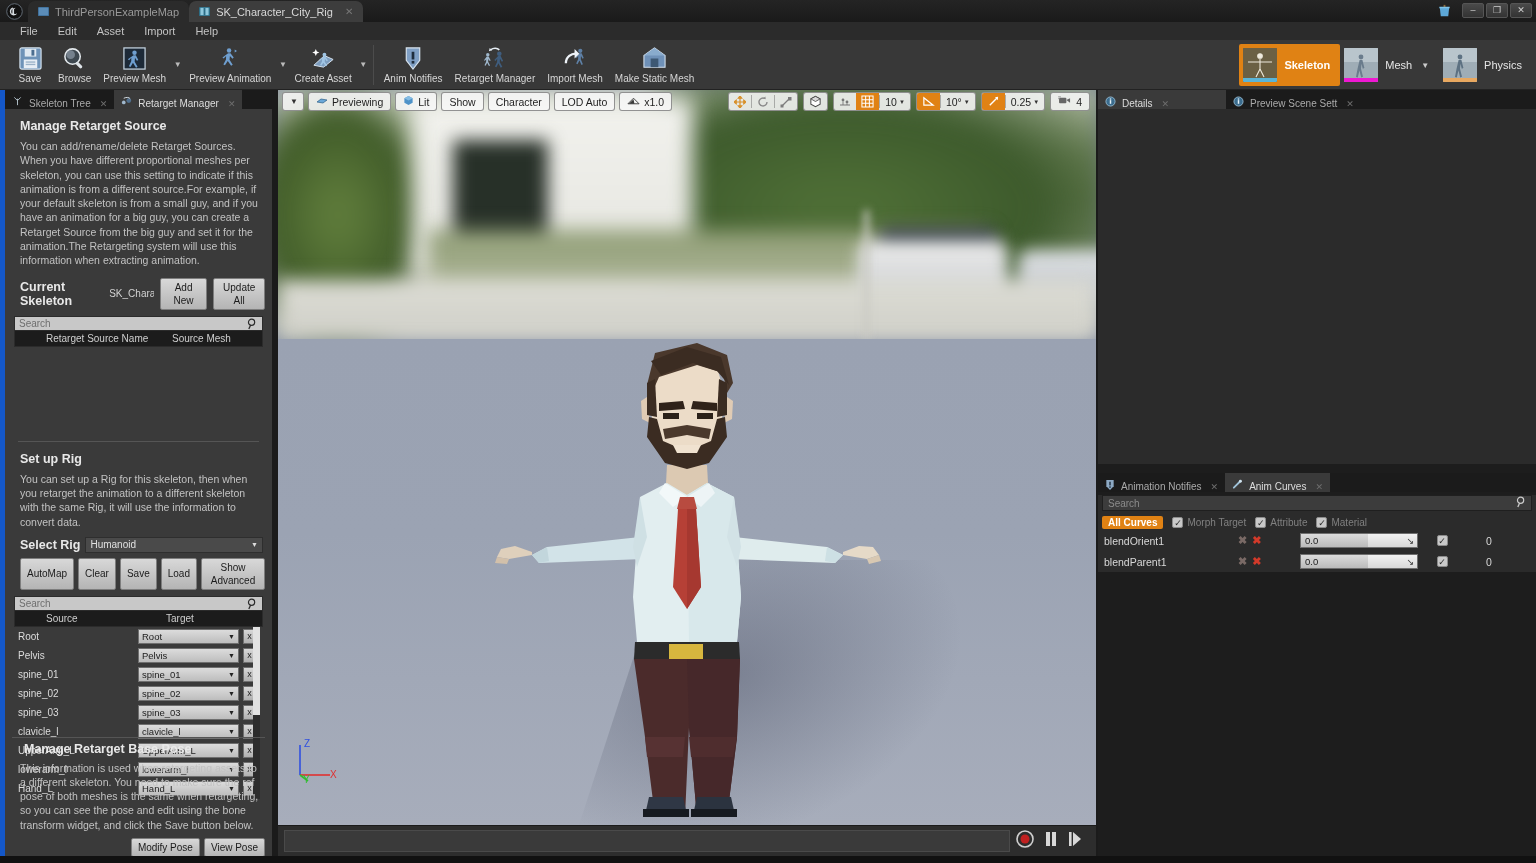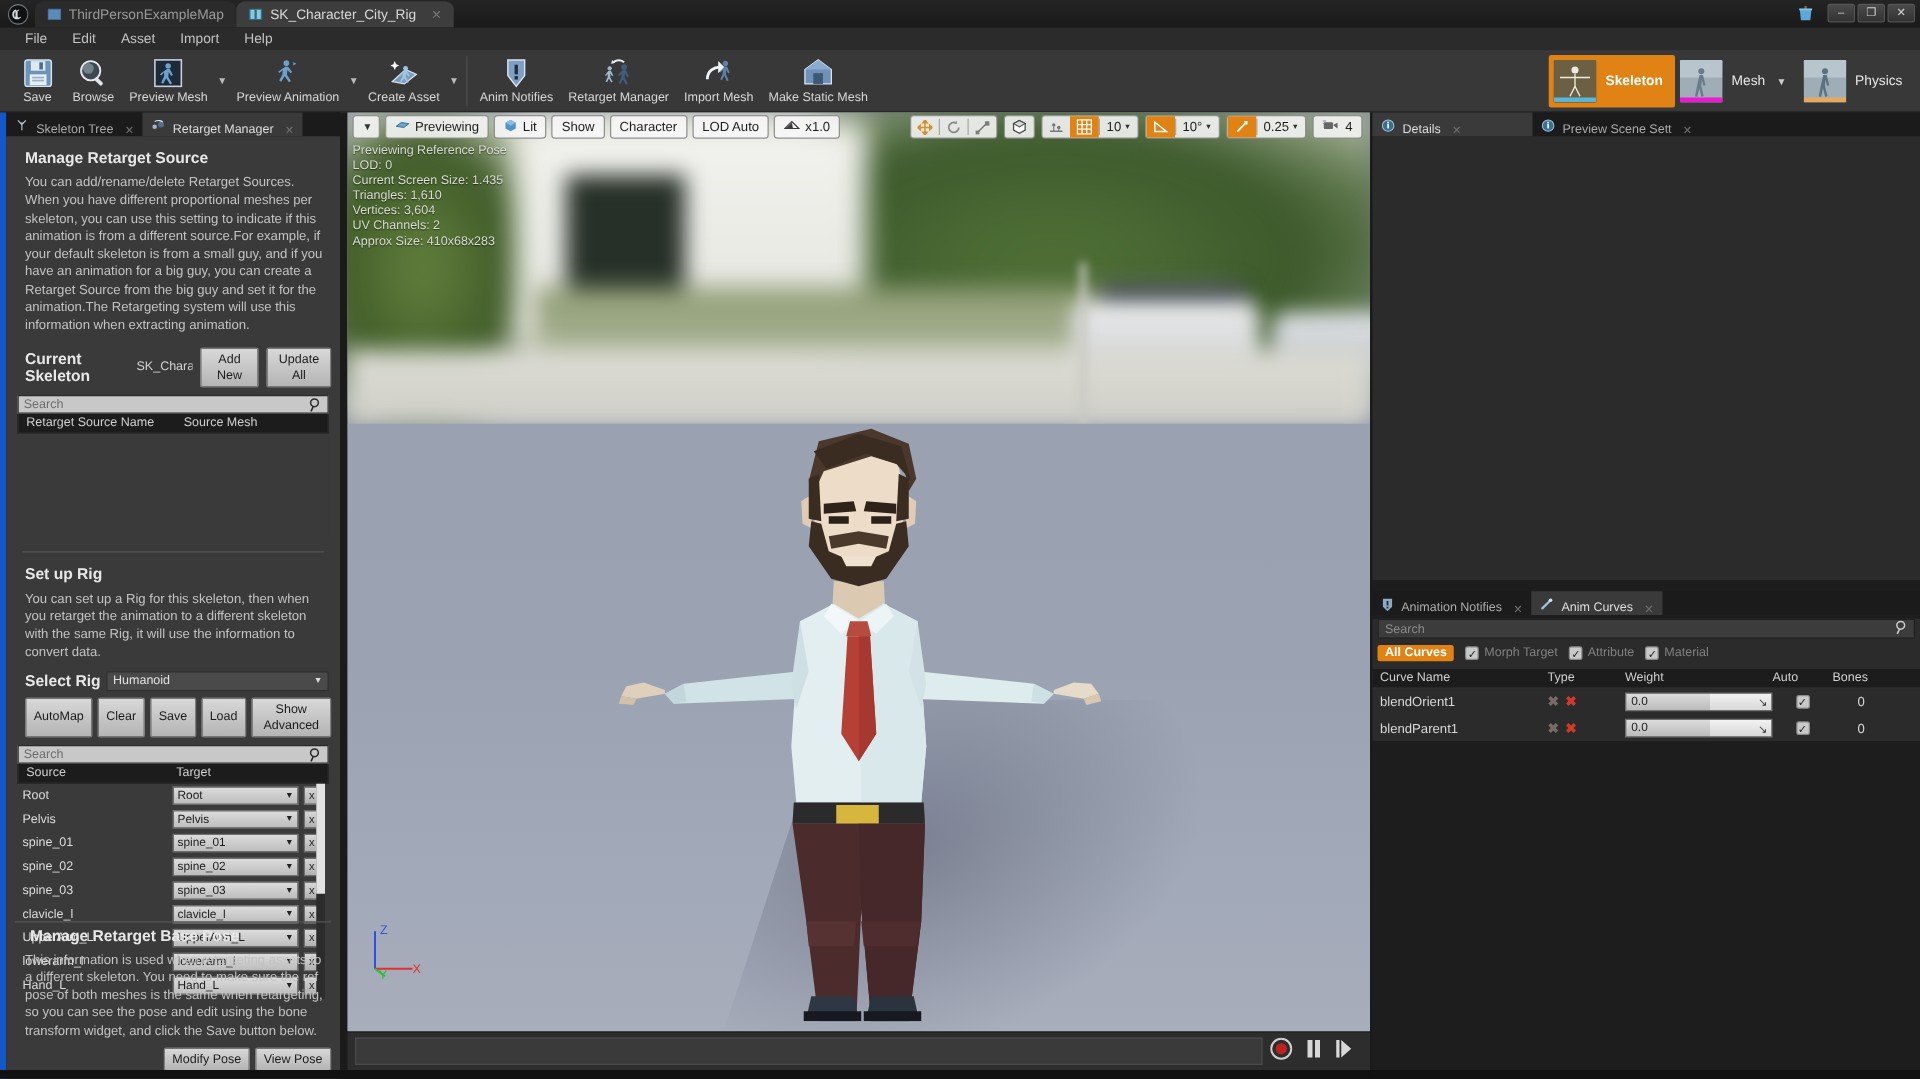--- a/index.html
+++ b/index.html
@@ -102,21 +102,21 @@
   }
   .searchbar {
     margin: 6px 2px 0 2px; height: 15px; background: #c8c8c8; border: 1px solid #2b2b2b;
     display: flex; align-items: center; padding: 0 4px; position: relative;
   }
   .searchbar .sph { font-size: 10px; color: #6e6e6e; }
   .searchbar .sico { position: absolute; right: 4px; top: 1px; color: #333; font-size: 11px; }
 
   .table-head {
     display: flex; background: #1c1c1c; border: 1px solid #2b2b2b; border-top: none;
-    height: 16px; align-items: center; margin: 0 2px;
+    height: 16px; align-items: center; margin: 0 2px; padding-left: 25px;
   }
   .th { font-size: 10px; color: #cfcfcf; padding-left: 6px; }
   .list-empty { height: 86px; background: #3a3a3a; margin: 0 2px; }
   .divider { height: 1px; background: #555; margin: 8px 6px 0 6px; }
 
   .rig-row { display: flex; align-items: center; margin: 8px 0 0 8px; gap: 5px; }
   .rig-label { font-size: 12.5px; font-weight: bold; color: #e8e8e8; }
   .combo {
     flex: 1; height: 16px; background: #4a4a4a; border: 1px solid #2e2e2e;
     display: flex; align-items: center; padding: 0 4px; position: relative; margin-right: 2px;
@@ -789,29 +789,20 @@
           <svg width="14" height="11" viewBox="0 0 15 12">
               <rect x="1" y="3" width="8" height="6" rx="1" fill="#666"></rect>
               <path d="M9 5.5l4-2v5z" fill="#666"></path>
               <path d="M0 2h3M0 4h2" stroke="#888" stroke-width="0.9"></path>
             </svg>
         </span>
         <span>4</span>
       </div>
     </div>
 
-    <div class="vp-stats">
-      <div>Previewing Reference Pose</div>
-      <div>LOD: 0</div>
-      <div>Current Screen Size: 1.435</div>
-      <div>Triangles: 1,610</div>
-      <div>Vertices: 3,604</div>
-      <div>UV Channels: 2</div>
-      <div>Approx Size: 410x68x283</div>
-    </div>
 
     <div class="char">
       <svg width="580" height="520" viewBox="0 0 580 520">
 
         <g>
           <path d="M243 240 L150 250 L135 258 L142 266 L246 262 Z" fill="#d2e3e8"></path>
           <path d="M150 250 L135 258 L142 266 L152 264 Z" fill="#c2d6dc"></path>
           <path d="M135 258 L112 262 L100 260 L104 252 L118 249 L135 255 Z" fill="#dfd0bc"></path>
           <path d="M112 262 L100 260 L98 266 L110 267 Z" fill="#d2c0aa"></path>
         </g>
@@ -982,27 +973,20 @@
         <span class="chk-item">
           <span class="chk light">✓</span>
           <span>Attribute</span>
         </span>
         <span class="chk-item">
           <span class="chk light">✓</span>
           <span>Material</span>
         </span>
       </div>
 
-      <div class="curve-head">
-        <div class="hdr-name">Curve Name</div>
-        <div class="hdr-type">Type</div>
-        <div class="hdr-weight">Weight</div>
-        <div class="hdr-auto">Auto</div>
-        <div class="hdr-bones">Bones</div>
-      </div>
 
       <div class="curve-row">
         <div class="c-name">blendOrient1</div>
         <div class="c-type">
           <span class="xglyph" style="color:#7a6a66;">✖</span>
           <span class="xglyph" style="color:#d23a2a;">✖</span>
         </div>
         <div class="c-weight">
           <span class="wv">0.0</span>
           <span class="wspin">↘</span>

